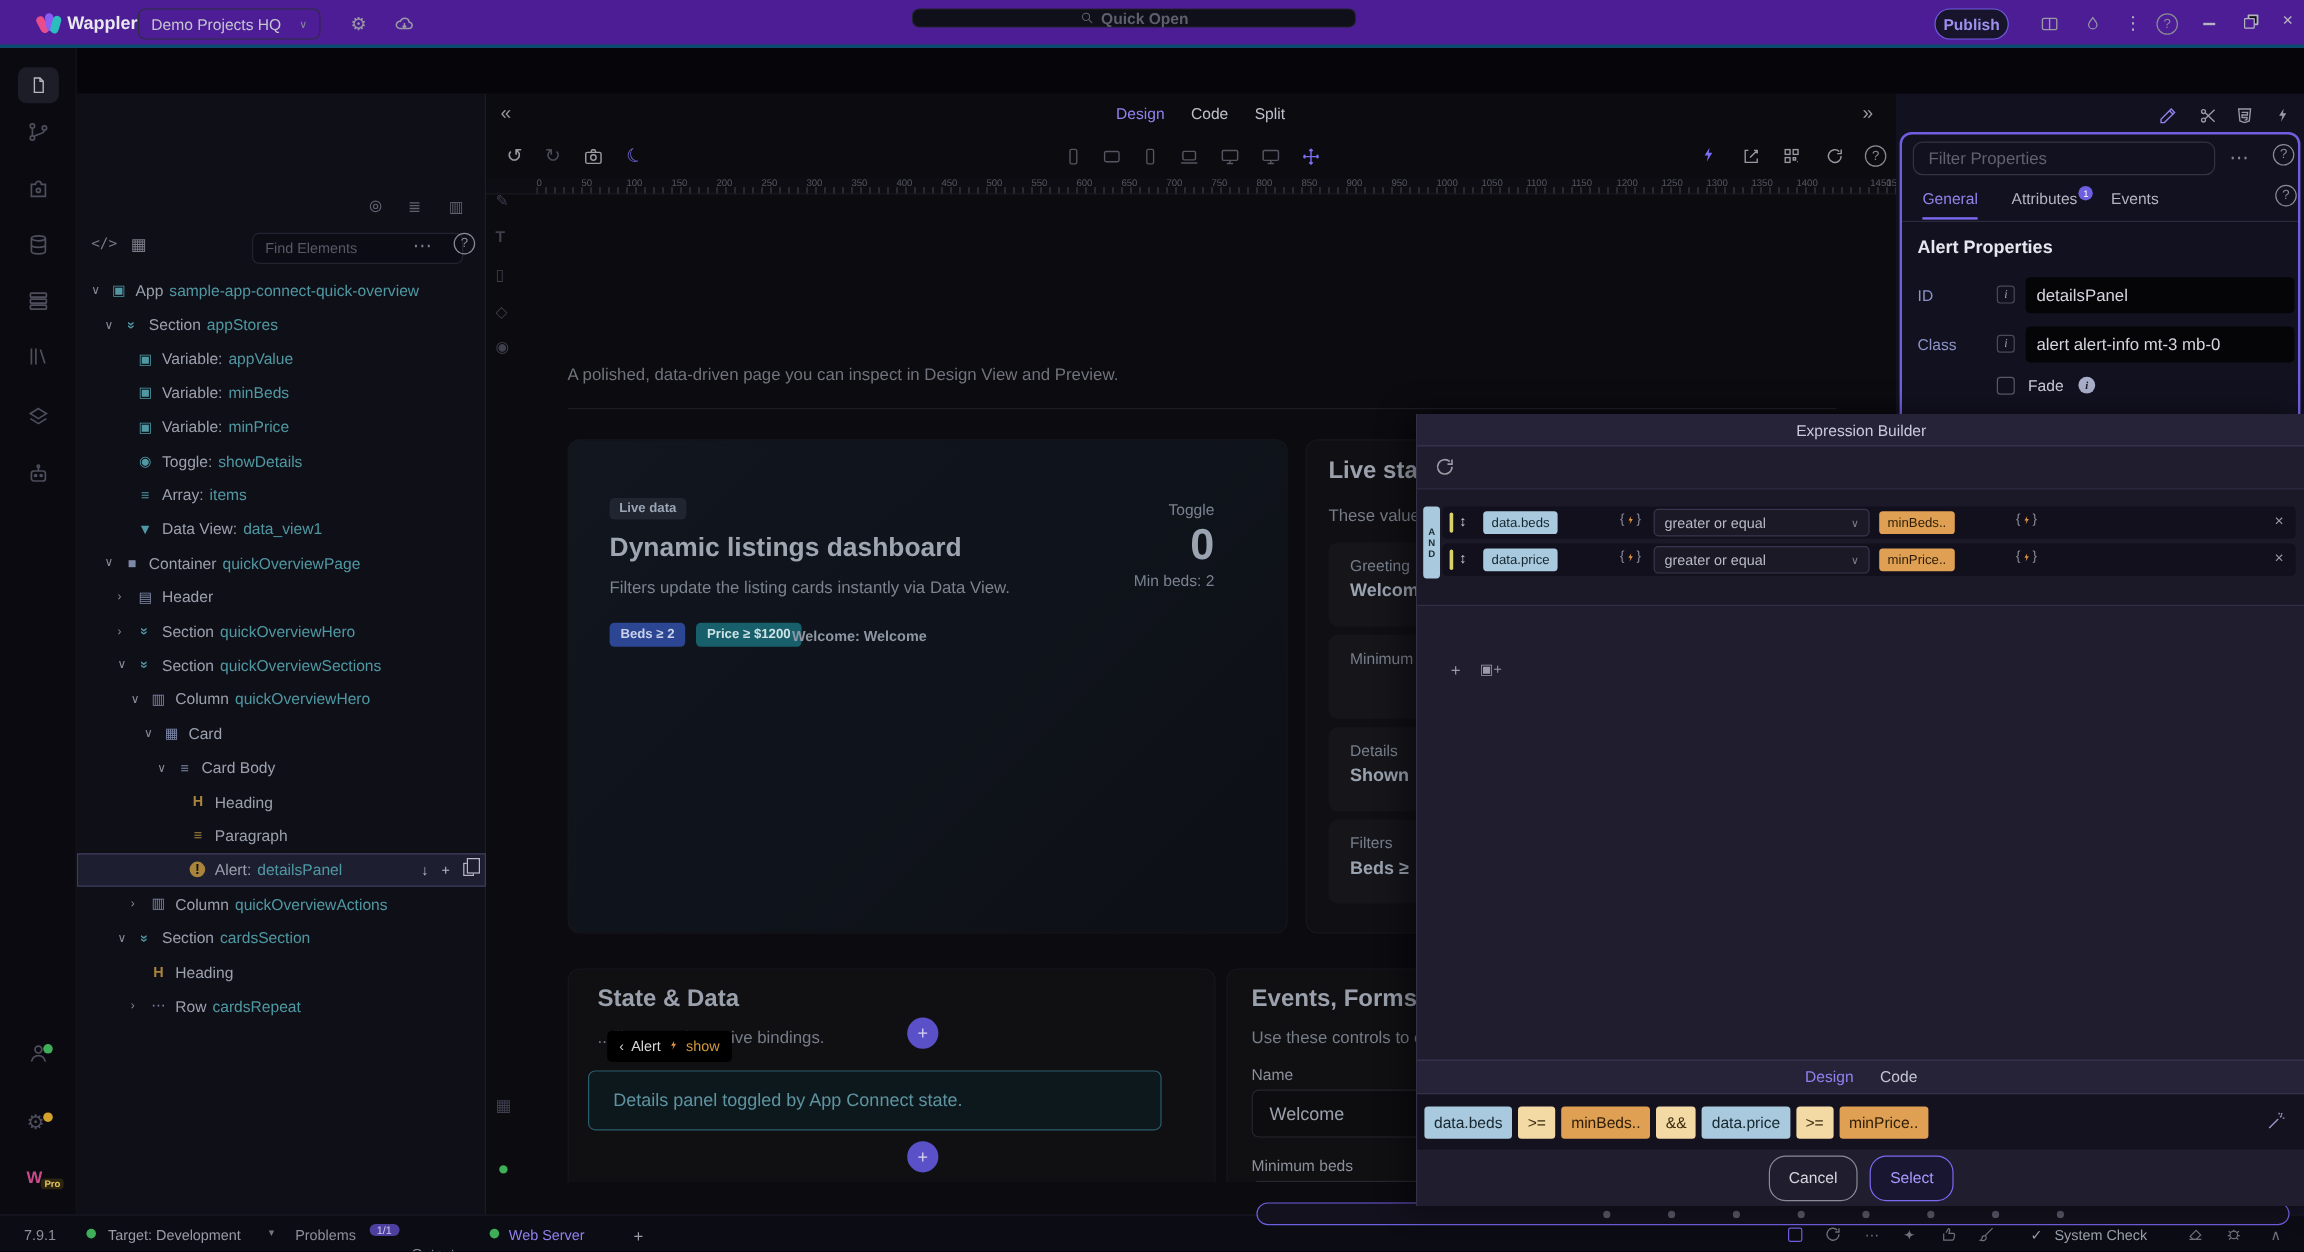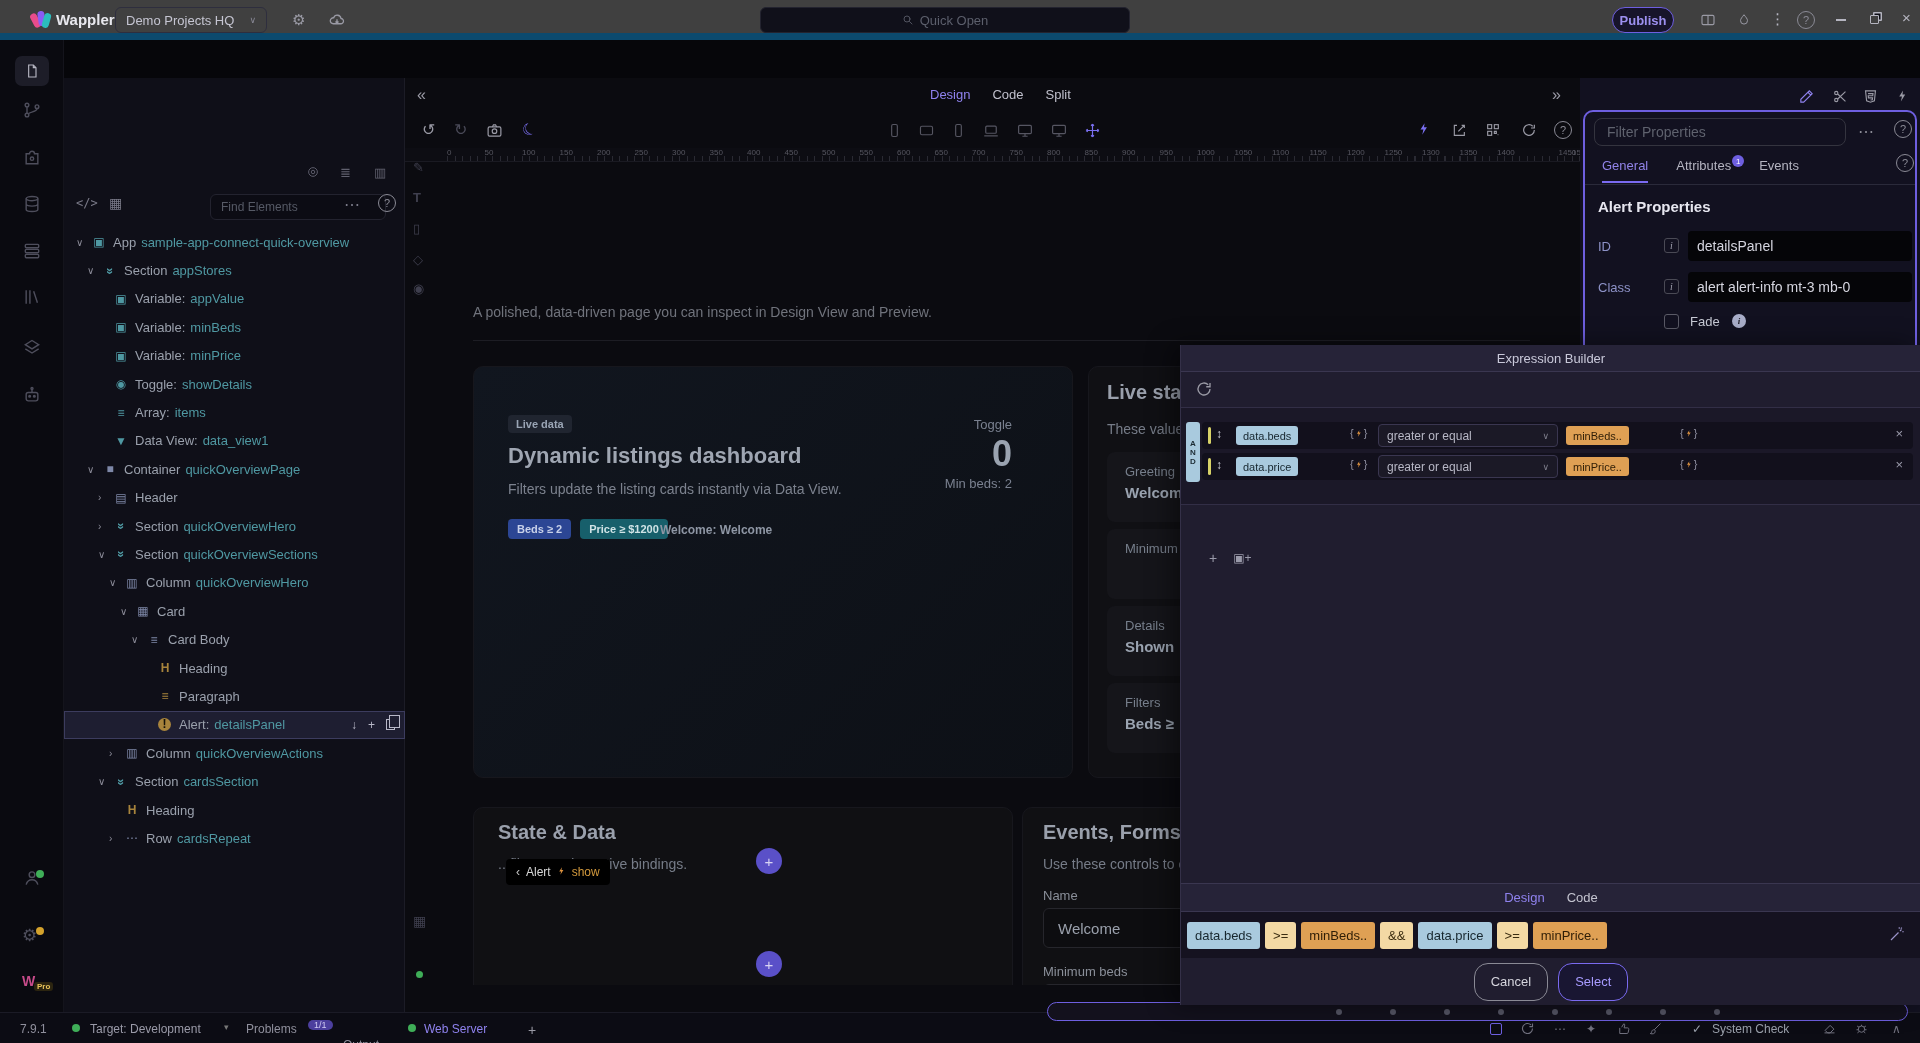--- a/index.html
+++ b/index.html
@@ -7,27 +7,27 @@
     --green:#3fae58; --token-blue:#a9cade; --token-orange:#dfa054; --token-cream:#f3d9a4;
   }
   *{margin:0;padding:0;box-sizing:border-box;font-family:"Liberation Sans",sans-serif;}
   html,body{background:#000;}
   #app{position:relative;width:1920px;height:1043px;overflow:hidden;background:#0b0b10;color:#ccc;}
   .abs{position:absolute;}
   .ico{display:inline-flex;align-items:center;justify-content:center;color:#9a9aa5;}
   svg.u{stroke:currentColor;fill:none;stroke-width:1.7;stroke-linecap:round;stroke-linejoin:round;}
 
   
-  #topbar{left:0;top:0;width:1920px;height:40px;background:#404040;border-bottom:7px solid #0c4a6e;}
+  #topbar{left:0;top:0;width:1920px;height:40px;background:#4c1d95;border-bottom:3px solid #0c4a6e;}
   .logo-petal{position:absolute;width:7px;height:15px;border-radius:6px;}
   #brand{left:56px;top:11px;font-size:15px;font-weight:bold;color:#e8e8ee;}
   #project-btn{left:115px;top:7px;width:152px;height:26px;border:1px solid #2e2e3e;border-radius:6px;
     display:flex;align-items:center;justify-content:space-between;padding:0 10px;color:#c5c5d2;font-size:13px;}
-  #quick-open{left:760px;top:7px;width:370px;height:26px;border:1px solid #23232f;border-radius:6px;background:#10101a;
-    display:flex;align-items:center;justify-content:center;gap:6px;color:#5c5f6c;font-size:13px;}
+  #quick-open{left:760px;top:7px;width:370px;height:16px;border:1px solid #23232f;border-radius:6px;background:#10101a;
+    display:flex;align-items:center;justify-content:center;gap:6px;color:#5c5f6c;font-size:13px;font-weight:bold;}
   #publish-btn{left:1612px;top:7px;width:62px;height:26px;border:1.5px solid var(--accent);border-radius:13px;
     display:flex;align-items:center;justify-content:center;color:var(--accent-text);font-size:13px;font-weight:bold;background:#17142b;}
   .winbtn{font-size:15px;color:#b5b5c0;}
   #min-btn span{display:block;width:10px;height:2px;background:#b5b5c0;}
   #restore-btn span{display:block;width:9px;height:9px;border:1.5px solid #b5b5c0;border-radius:1px;box-shadow:3px -3px 0 -1.5px #0d0d15,3px -3px 0 0 #b5b5c0;}
 
   
   #tabbar{left:0;top:40px;width:1920px;height:38px;background:#06060a;}
   #pages-badge{left:75px;top:50px;padding:2px 8px;border-radius:4px;background:#a07d24;color:#17130a;font-size:11px;font-weight:bold;}
   #tabs{left:124px;top:40px;height:38px;display:flex;align-items:center;gap:26px;}
@@ -843,20 +843,23 @@
         <div id="state-text">...filters, and reactive bindings.</div>
         <span class="plus-circle" style="left:282px;top:40px;">+</span>
         <div id="alert-tip">
           <span class="tb">‹</span>
           <span class="tl">Alert</span>
           <span style="color:#e09440;"><svg width="9" height="12">
                 <use href="#i-bolt"></use>
               </svg></span>
           <span class="ta">show</span>
         </div>
+        <div id="state-alert">
+          <span>Details panel toggled by App Connect state.</span>
+        </div>
         <span class="plus-circle" style="left:282px;top:143px;">+</span>
       </div>
 
       <div id="card-events" class="pcard">
         <div id="events-title">Events, Forms &amp; Fi</div>
         <div id="events-text">Use these controls to ex</div>
         <div>
 
             <div class="efield">
               <div class="flabel">Name</div>

